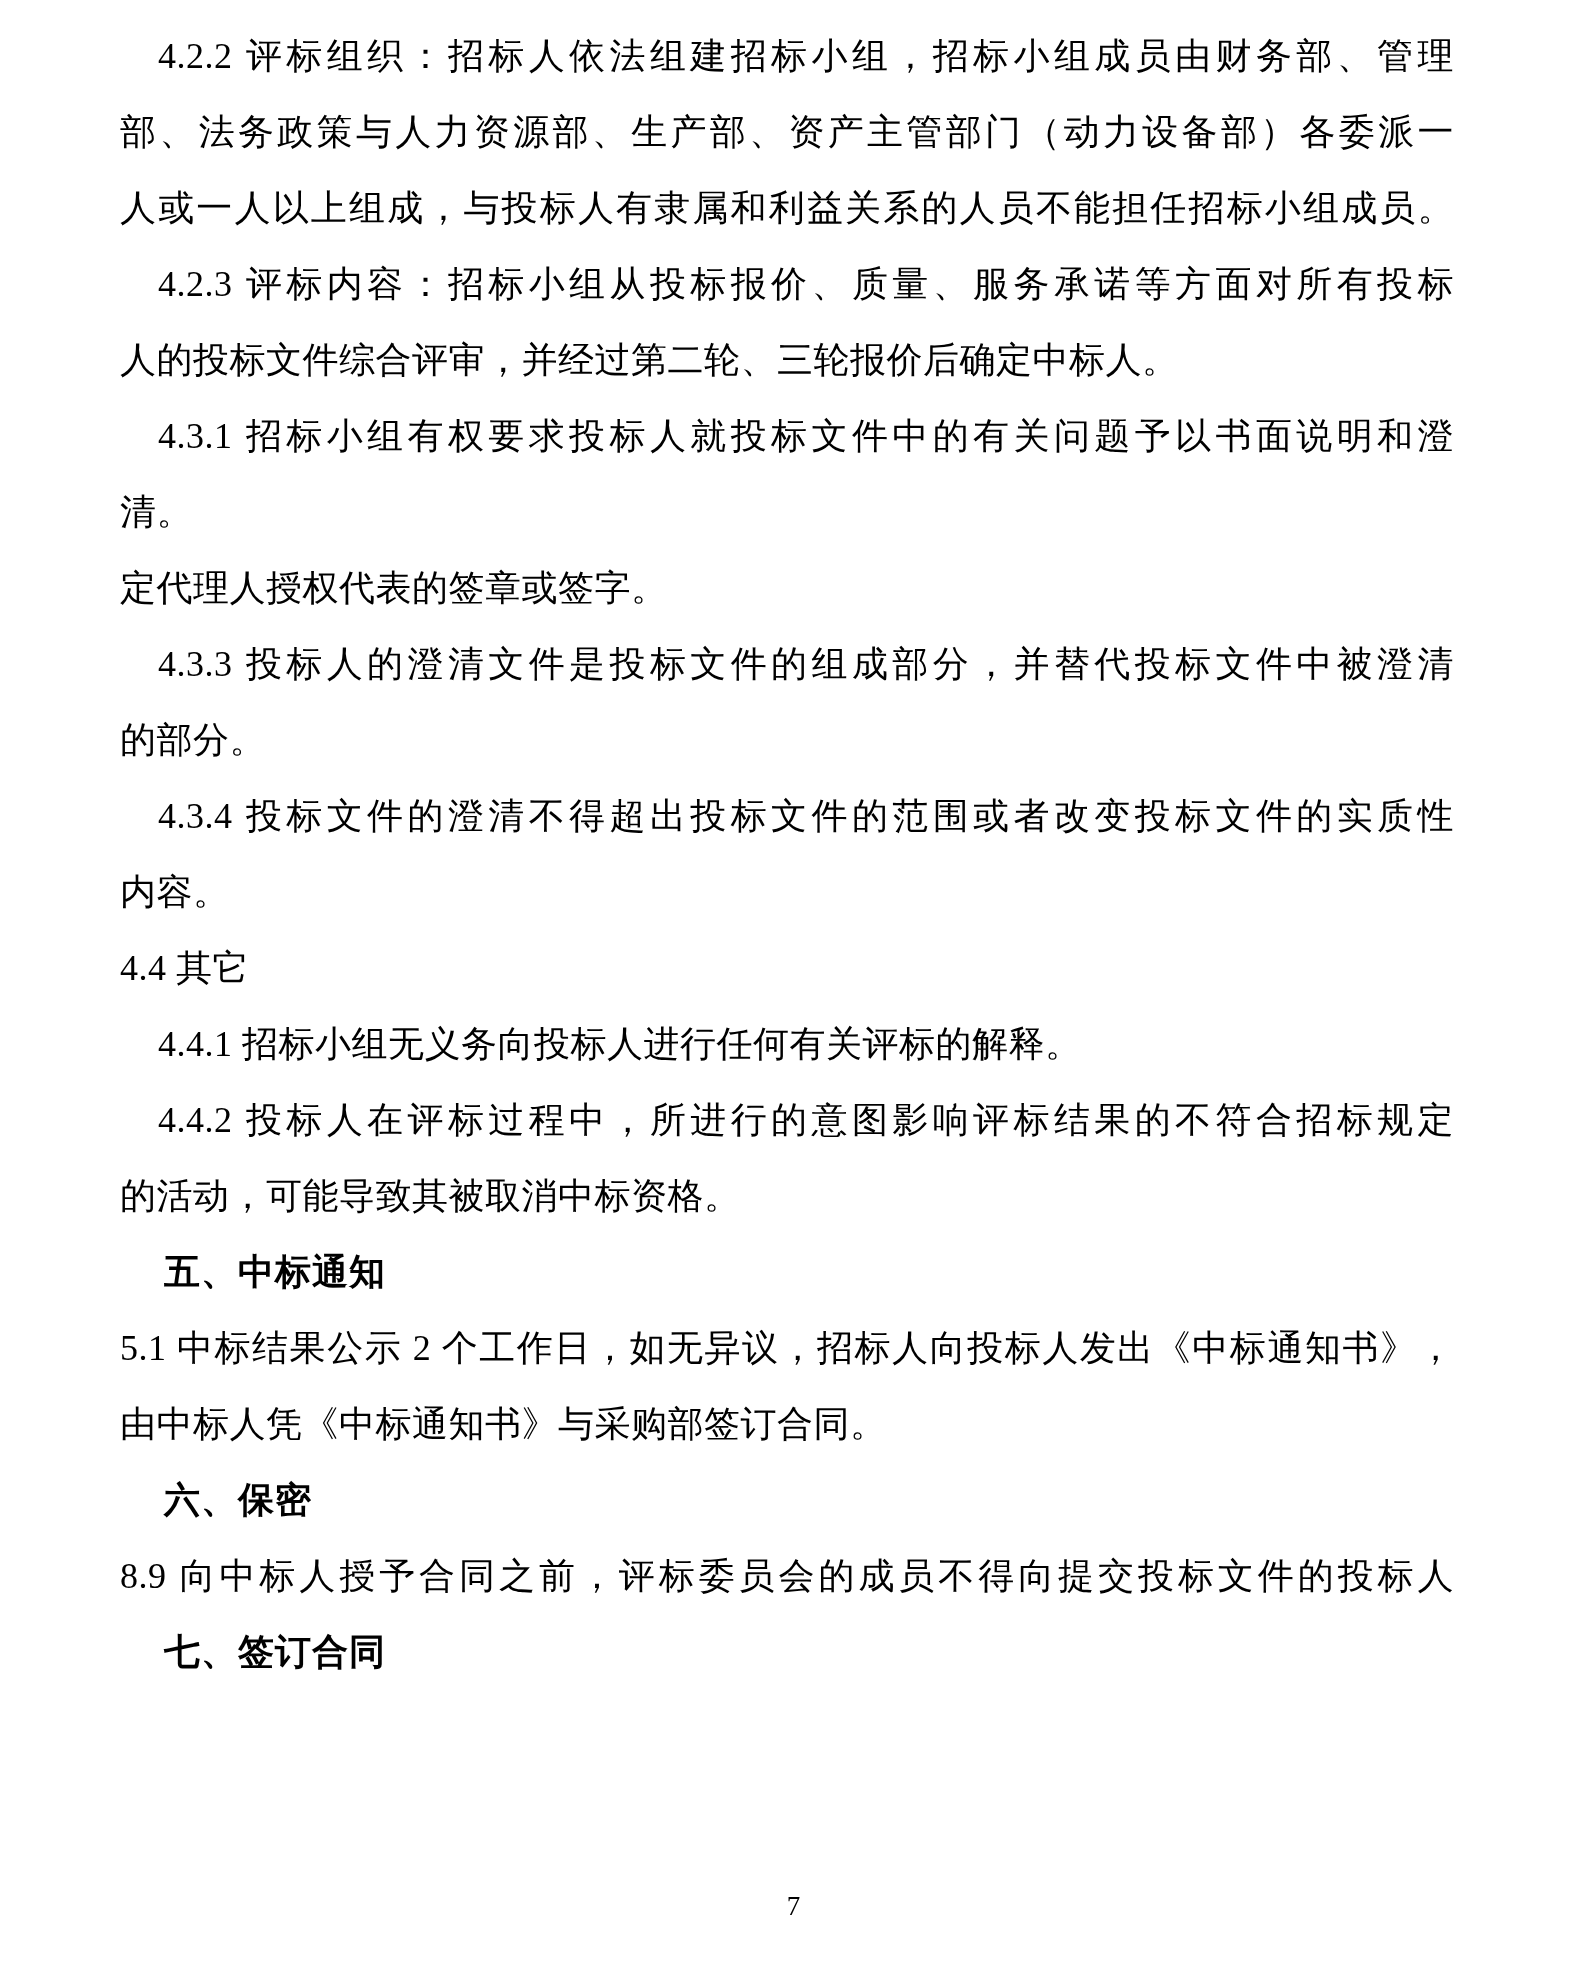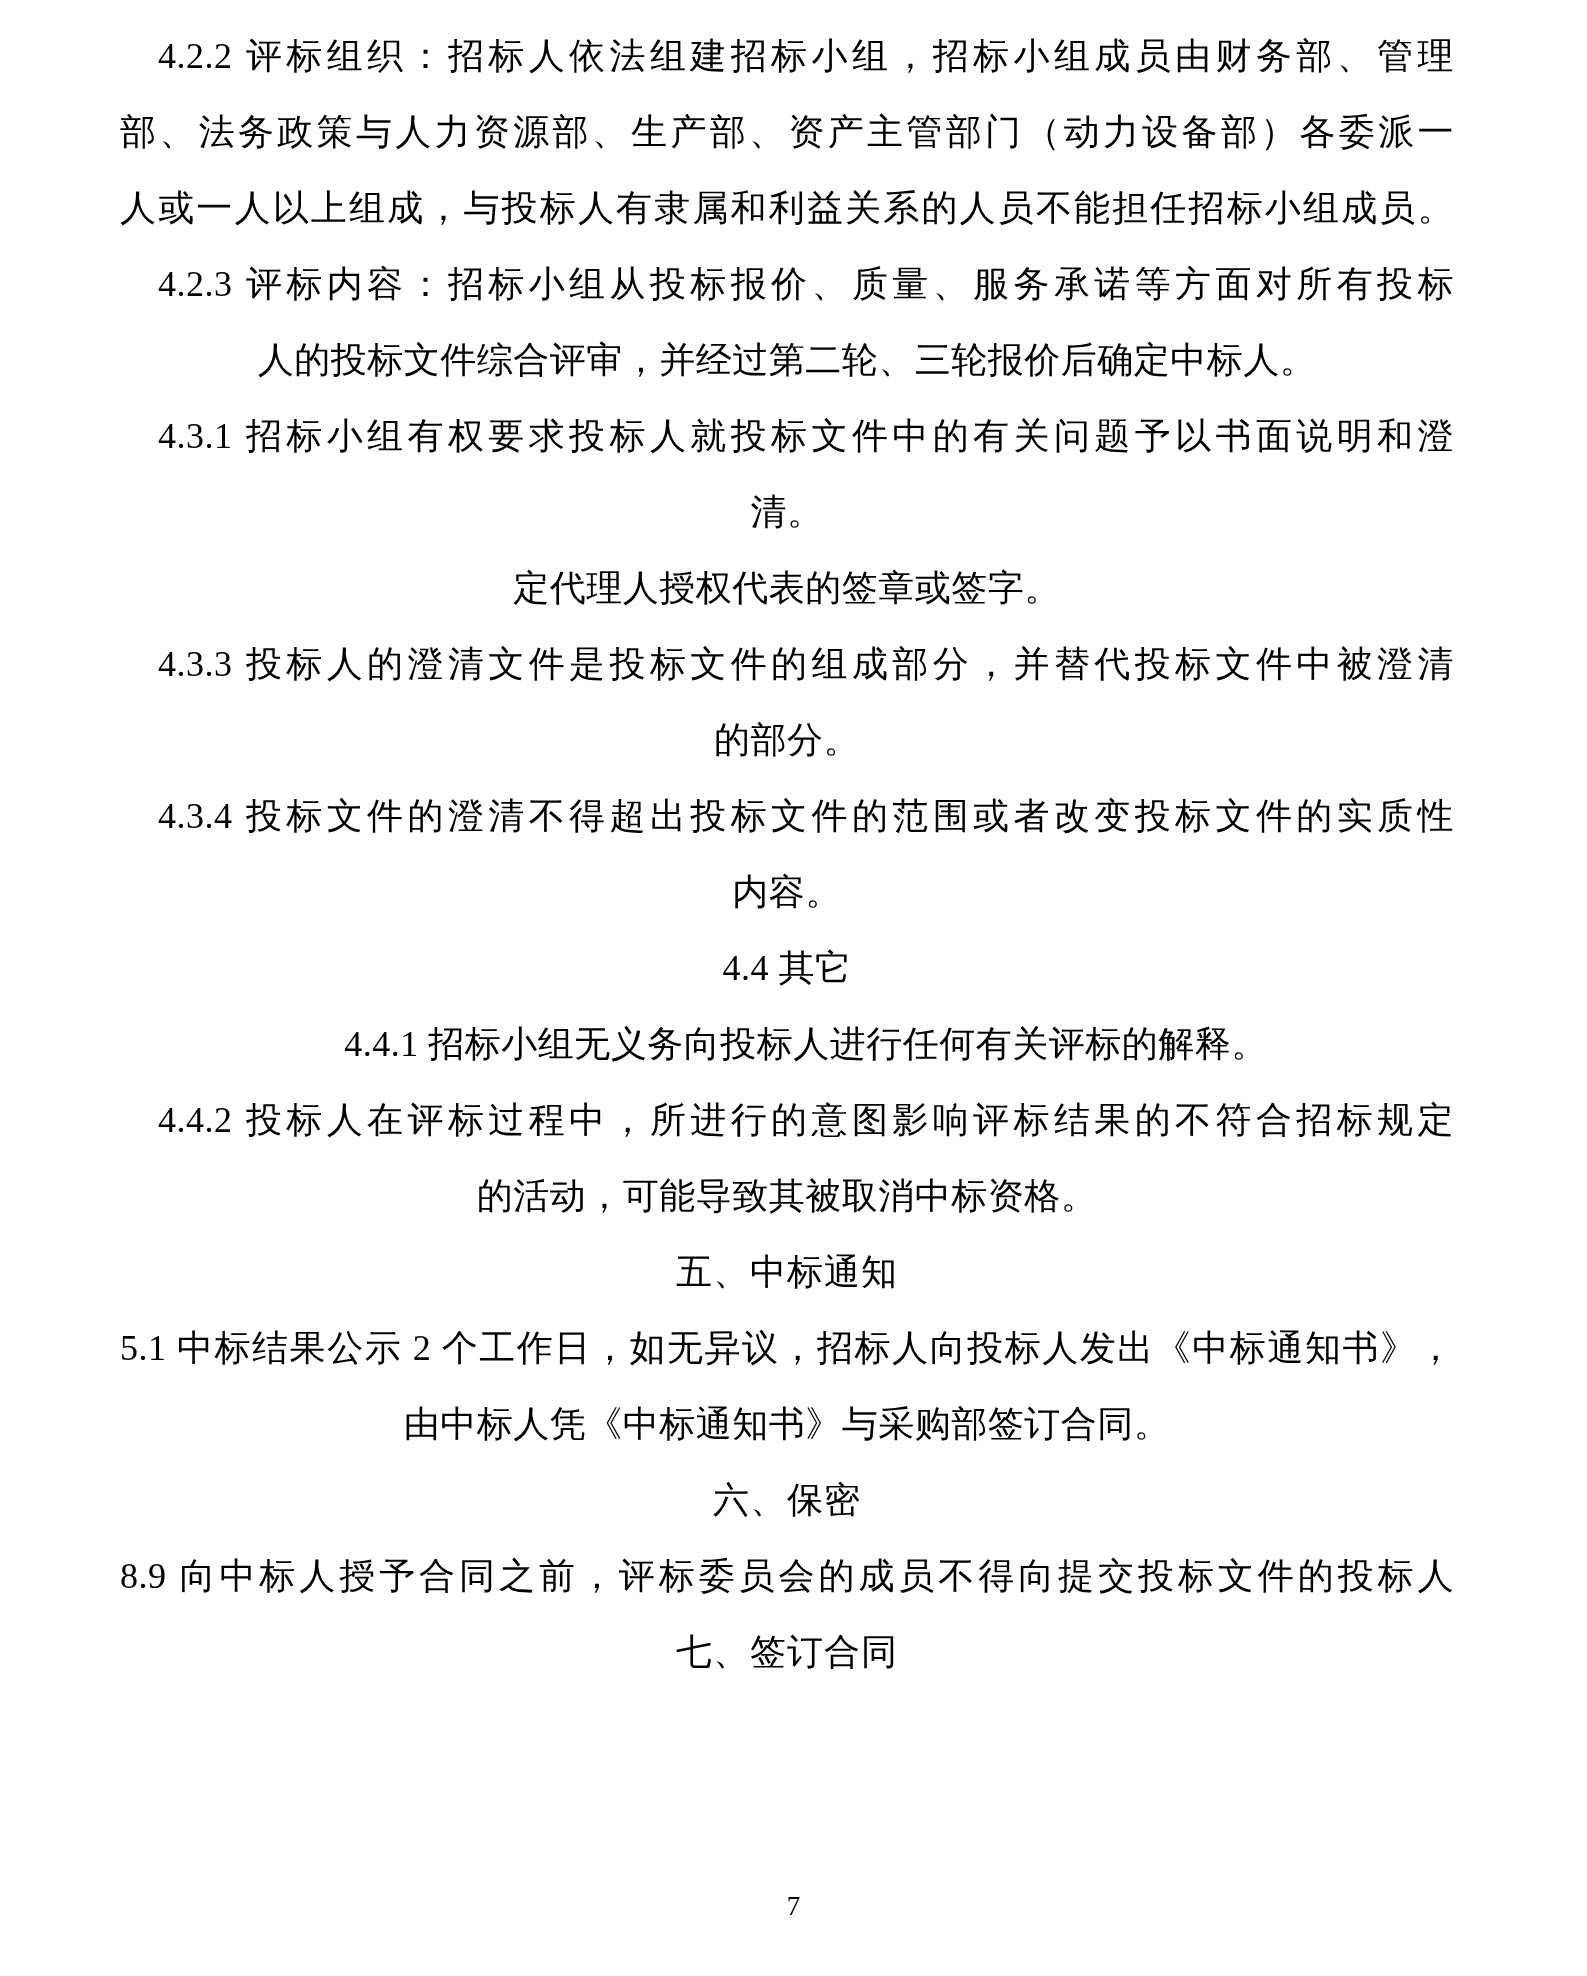--- a/index.html
+++ b/index.html
@@ -15,34 +15,35 @@
   .doc {
     position: absolute;
     left: 120px;
     top: 18px;
     width: 1334px;
   }
   .line {
     font-size: 36px;
     line-height: 76px;
     height: 76px;
-    text-align: center;
+    text-align: left;
     letter-spacing: 0.5px;
   }
   .line.justify {
     text-align: justify;
     text-align-last: justify;
     text-justify: inter-ideograph;
   }
   .line.indent {
     text-indent: 38px;
   }
   .line.heading {
-    font-weight: normal;
+    font-weight: bold;
     letter-spacing: 1px;
+    margin-left: 44px;
   }
   .page-number {
     position: absolute;
     top: 1886px;
     left: 0;
     width: 100%;
     height: 40px;
     text-align: center;
     font-size: 27px;
     line-height: 40px;

